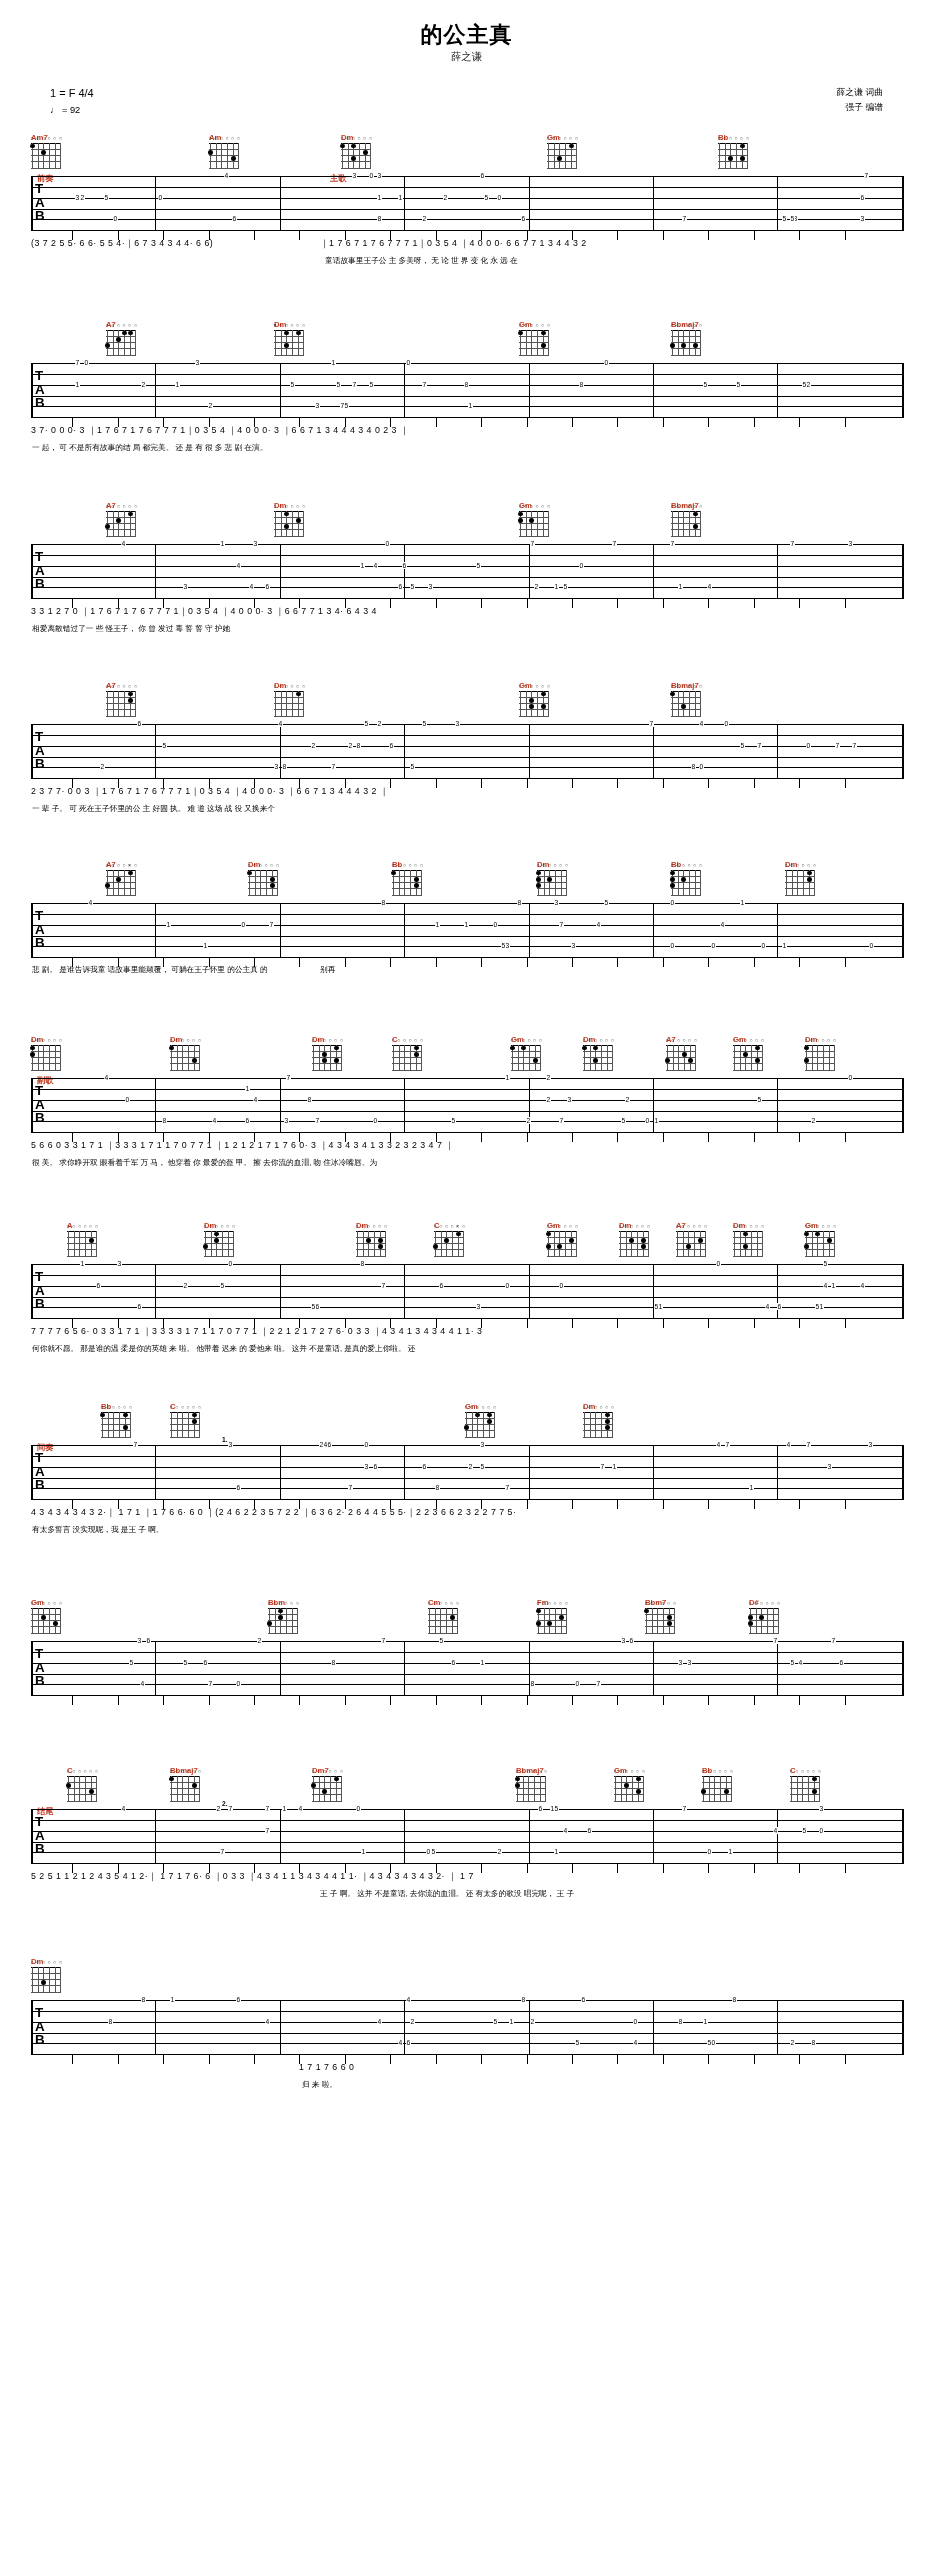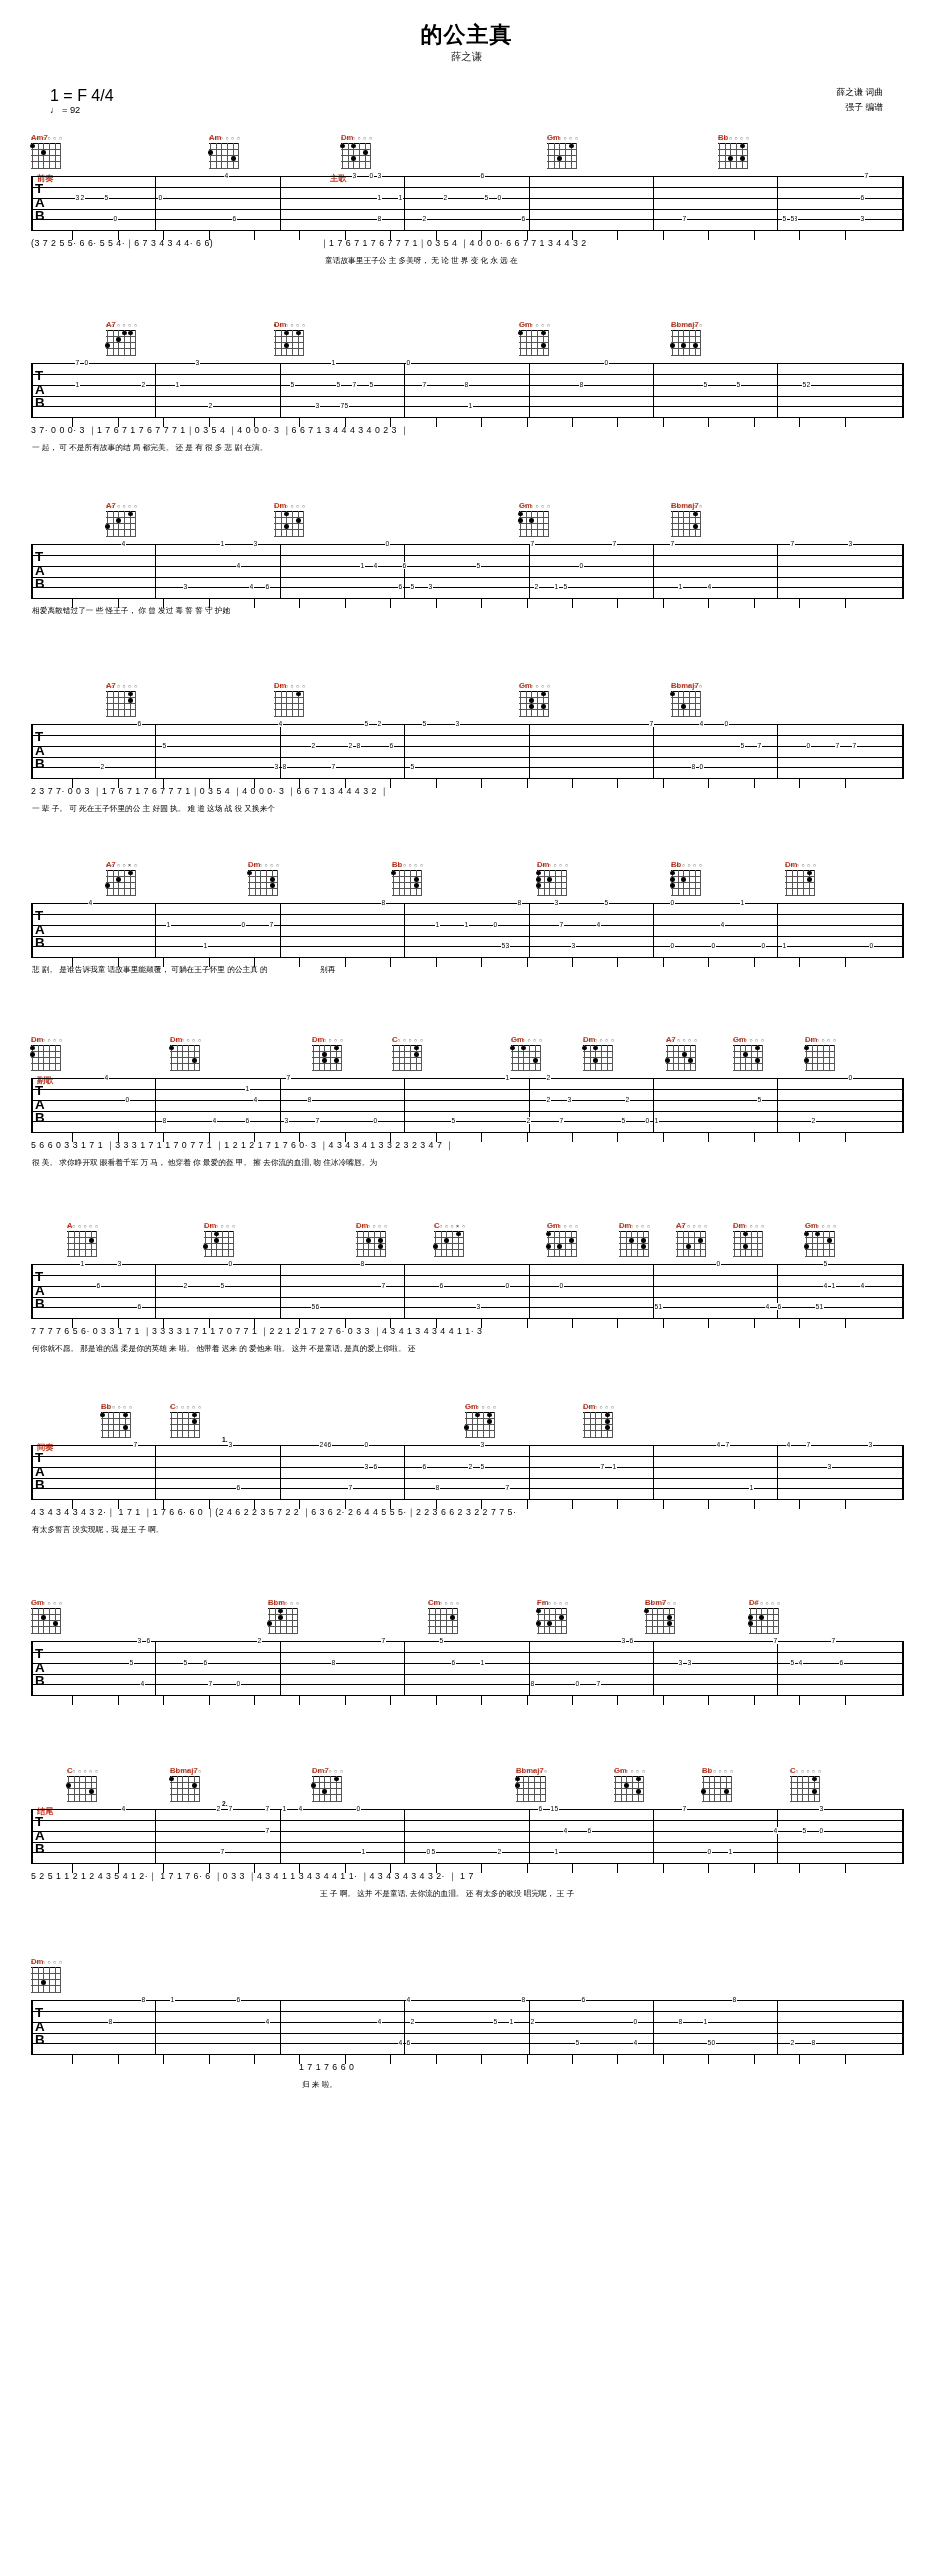--- a/index.html
+++ b/index.html
@@ -2,21 +2,21 @@
 <html style="font-size:8.3px"><head>
 <meta charset="utf-8">
 <style>
   html,body{margin:0;padding:0;background:#ffffff;}
   body{width:933px;font-family:"Liberation Sans",sans-serif;color:#000;}
   .page{position:relative;width:933px;height:2576px;background:#fff;overflow:hidden;}
 
   
   .title{position:absolute;top:19.6px;left:0;width:933px;text-align:center;font-size:22px;font-weight:bold;letter-spacing:1px;}
   .subtitle{position:absolute;top:50px;left:0;width:933px;text-align:center;font-size:10.3px;color:#222;}
-  .key-line{position:absolute;top:87px;left:50px;font-size:16px;}
+  .key-line{position:absolute;top:87px;left:50px;font-size:11px;}
   .tempo-line{position:absolute;top:105px;left:50px;font-size:9.3px;}
   .credit1{position:absolute;top:87px;right:50px;font-size:8.8px;}
   .credit2{position:absolute;top:102px;right:50px;font-size:8.8px;}
 
   
   .system{position:absolute;left:0;width:933px;}
   .chordrow{position:relative;height:38px;}
   .chord{position:absolute;top:0;}
   .chord .cname{font-size:7.7px;color:#c23b22;font-weight:bold;text-align:left;margin-bottom:1px;height:8.8px;white-space:nowrap;}
   .grid{position:relative;width:30px;height:25px;}
@@ -598,20 +598,23 @@
             <div style="position: absolute; left: 496px; top: 55px; width: 0.5px; height: 9.3px; background: rgb(0, 0, 0);"></div>
             <div style="position: absolute; left: 541px; top: 55px; width: 0.5px; height: 9.3px; background: rgb(0, 0, 0);"></div>
             <div style="position: absolute; left: 586px; top: 55px; width: 0.5px; height: 9.3px; background: rgb(0, 0, 0);"></div>
             <div style="position: absolute; left: 632px; top: 55px; width: 0.5px; height: 9.3px; background: rgb(0, 0, 0);"></div>
             <div style="position: absolute; left: 677px; top: 55px; width: 0.5px; height: 9.3px; background: rgb(0, 0, 0);"></div>
             <div style="position: absolute; left: 723px; top: 55px; width: 0.5px; height: 9.3px; background: rgb(0, 0, 0);"></div>
             <div style="position: absolute; left: 768px; top: 55px; width: 0.5px; height: 9.3px; background: rgb(0, 0, 0);"></div>
             <div style="position: absolute; left: 814px; top: 55px; width: 0.5px; height: 9.3px; background: rgb(0, 0, 0);"></div>
           </div>
         </div>
+        <div class="numrow">
+          <div class="nums" style="left: 31px;">3      3 1 2   7  0   ｜1 7 6 7 1 7 6 7 7 7 1｜0 3 5 4 ｜4      0    0 0· 3 ｜6  6 7 7 1  3 4· 6 4 3 4</div>
+        </div>
         <div class="lyrics">
           <div class="ly" style="left: 32px;">相爱离散错过了一     些      怪王子，              你  曾  发过  毒  誓     誓 守 护她</div>
         </div>
       </div>
       <div class="system" style="top: 681px; height: 168px;">
         <div class="chordrow">
           <div class="chord" style="left: 106px;">
             <div class="cname">A7</div>
             <div class="grid">
               <div class="nut"></div>

